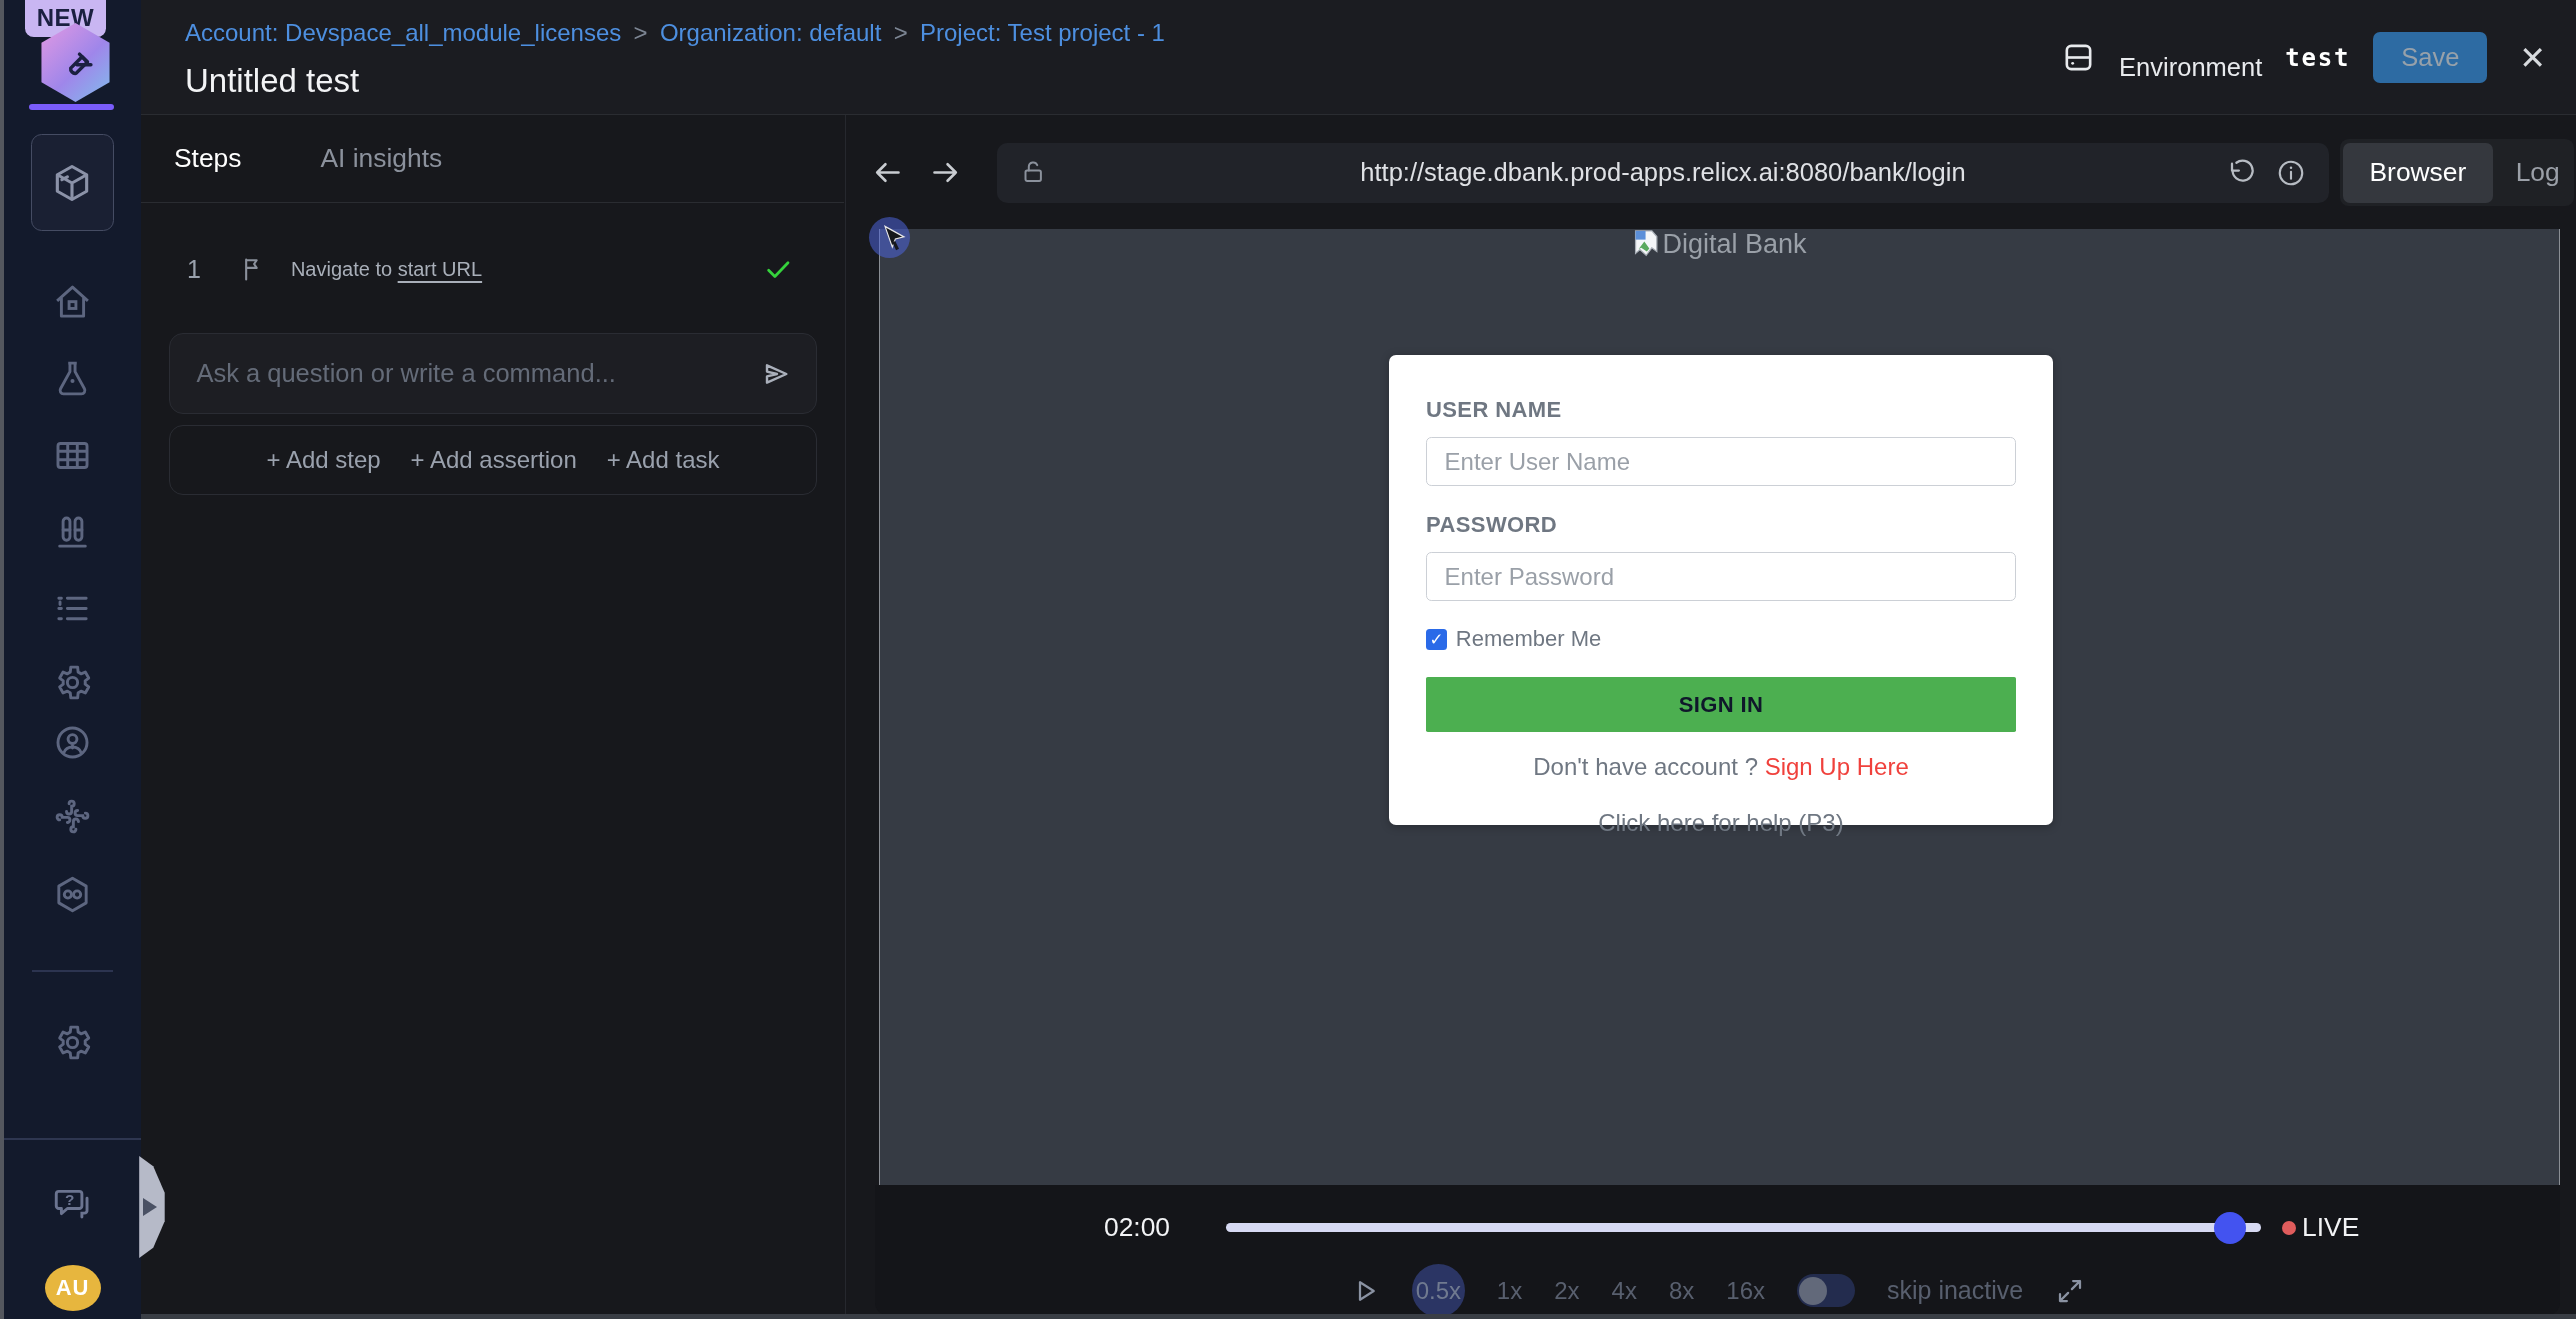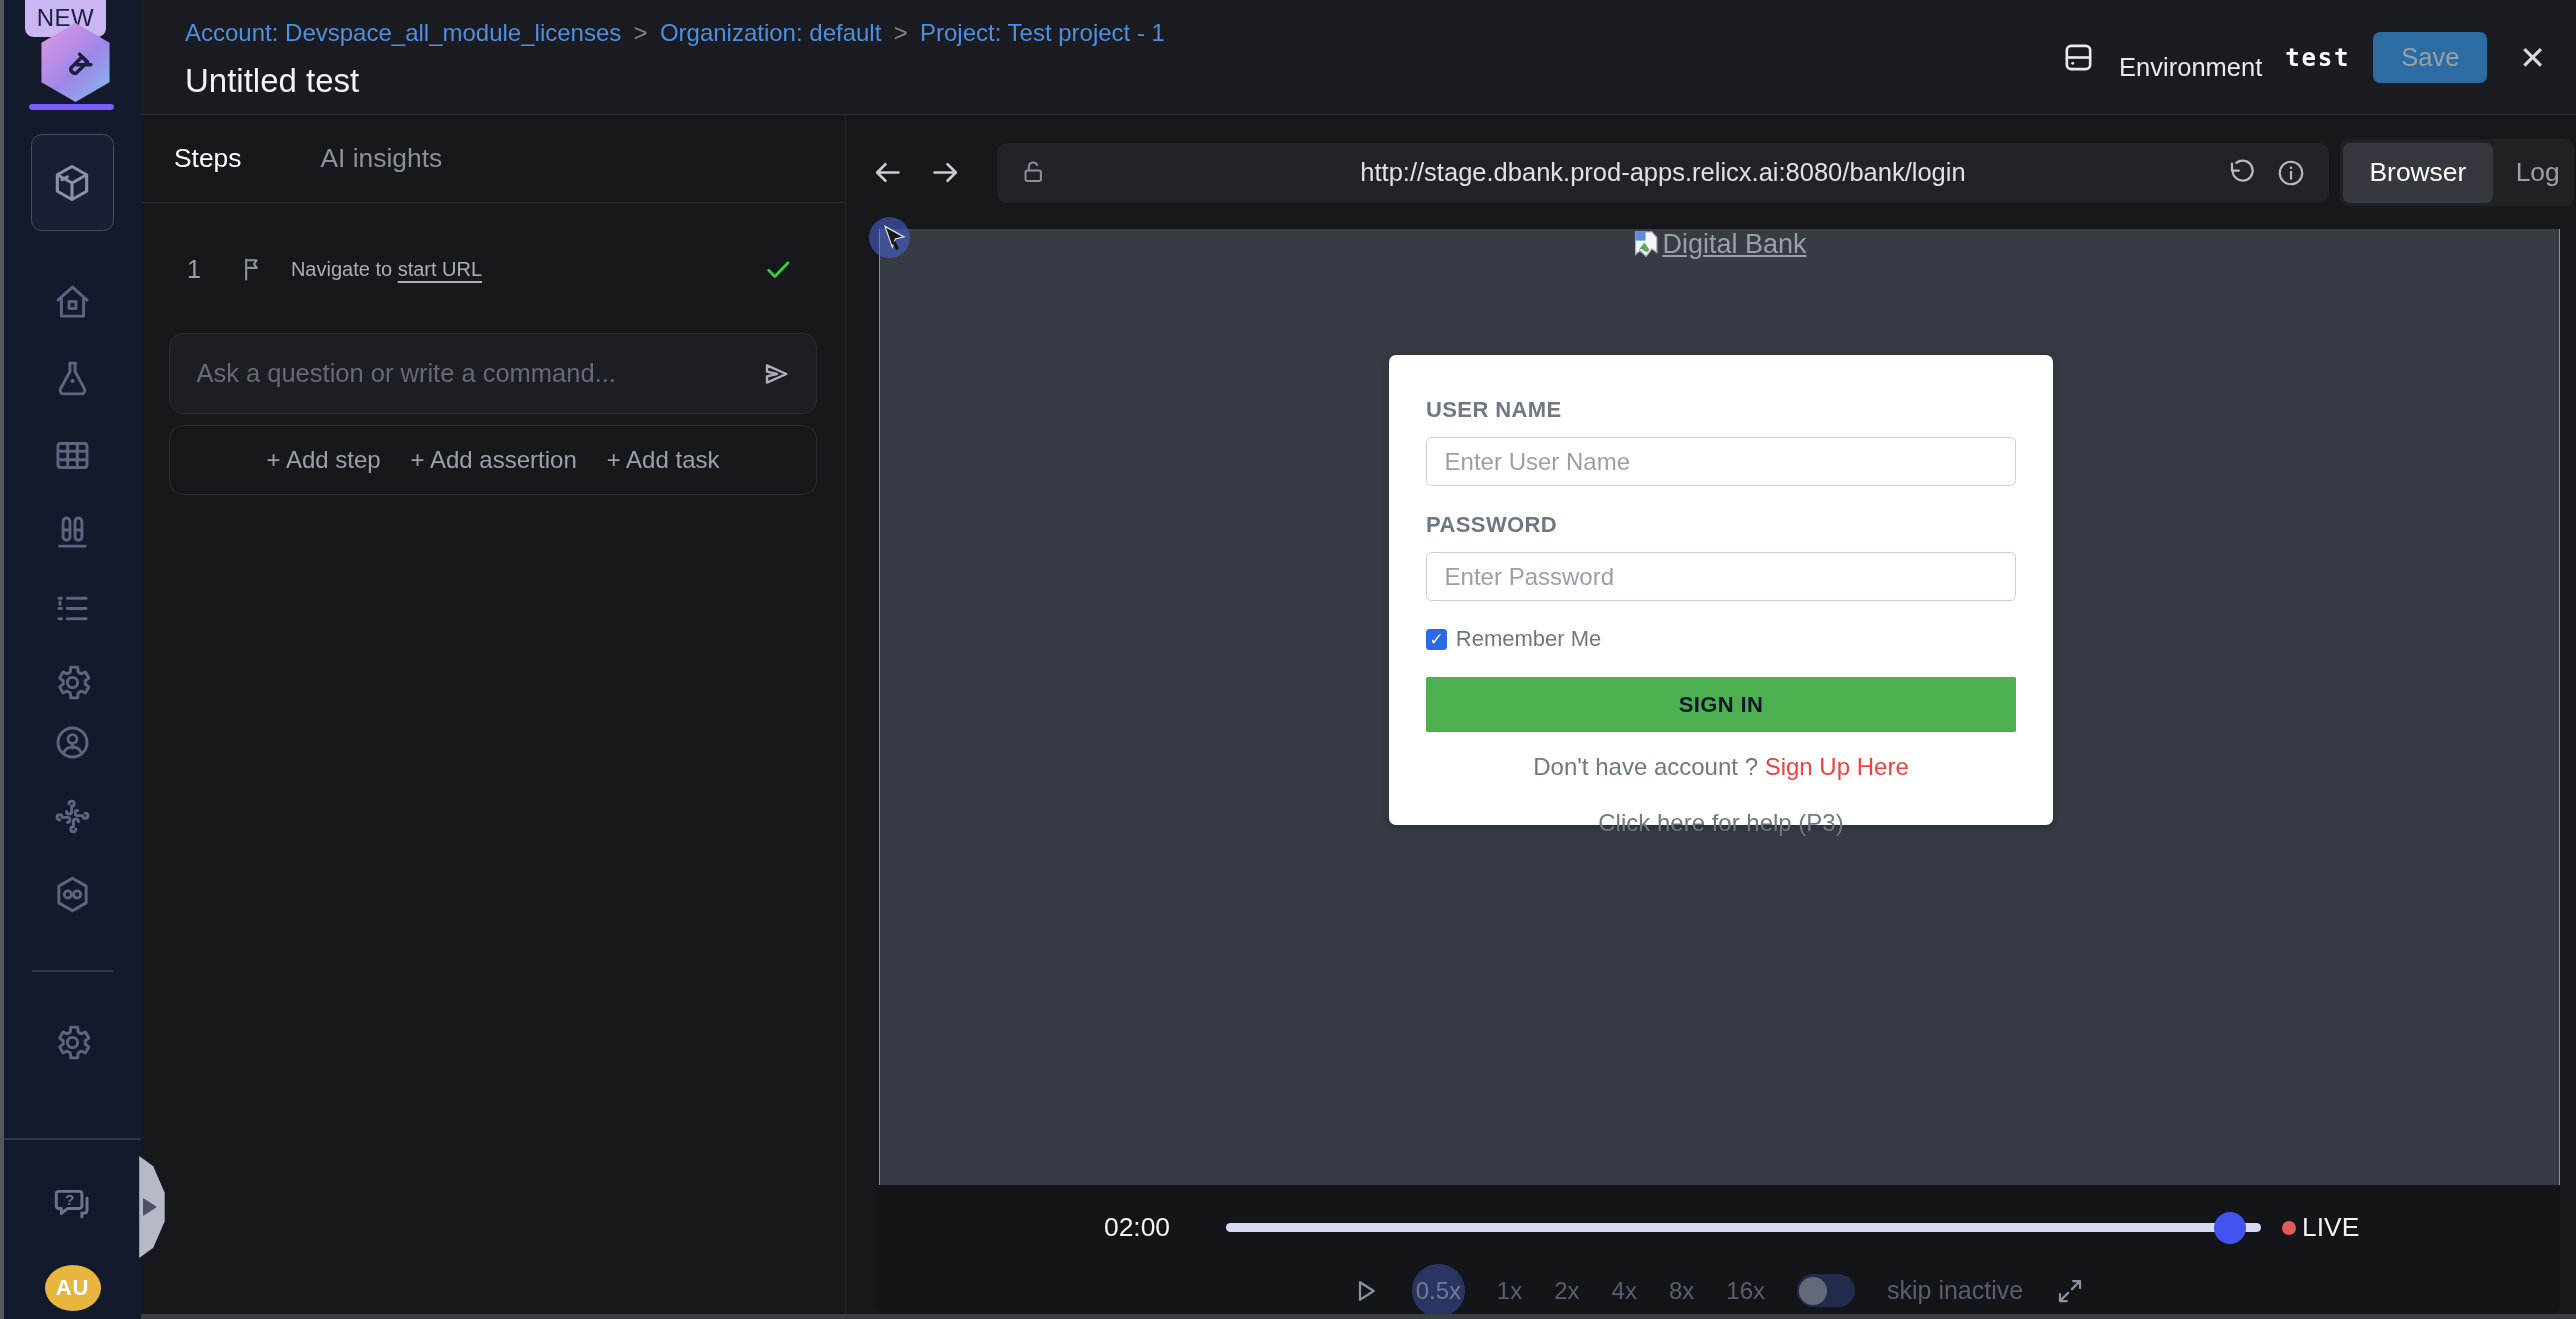--- a/index.html
+++ b/index.html
@@ -7,21 +7,21 @@
               font-family:"Liberation Sans", sans-serif; }
   .abs { position:absolute; }
   #app { position:relative; width:2576px; height:1320px; background:#17181c; }
 
   
   #edge-left { left:0; top:0; width:3.5px; height:1320px; background:#54575e; }
 
   
   #sidebar { left:3.5px; top:0; width:137px; height:1320px; background:#131a2c; }
   .new-badge { left:21px; top:0; padding:3.5px 12.3px 5.3px; background:#c9b6f2; color:#1b2040;
-               font-weight:normal; font-size:24px; border-radius:0 0 8.8px 8.8px; letter-spacing:0.4px; }
+               font-weight:bold; font-size:24px; border-radius:0 0 8.8px 8.8px; letter-spacing:0.4px; }
   .logo-hex { left:35px; top:23px; width:74px; height:79px;
               background:linear-gradient(135deg,#e59ae2 0%,#9f86ea 55%,#7fc0ec 100%);
               clip-path:polygon(50% 0%,96% 25%,96% 75%,50% 100%,4% 75%,4% 25%); }
   .logo-glyph { position:absolute; left:16px; top:17.6px; }
   .logo-underline { left:25.5px; top:104px; width:85px; height:6.2px; background:#7a5cfa; border-radius:3.5px; }
   .side-item { width:137px; height:78px; display:flex; align-items:center; justify-content:center;
                color:#5d6680; }
   .side-item svg { width:41px; height:41px; }
   .side-active { left:27px; top:134px; width:83px; height:97px; border:1.8px solid #454c63;
                  border-radius:10.6px; background:#1a2033; display:flex; align-items:center;
@@ -88,22 +88,22 @@
   .seg-browser { background:#35383e; color:#ffffff; font-size:26.4px; border:none; border-radius:7px;
                  height:60px; padding:0 26.4px; }
   .seg-log { background:none; color:#9ba0a8; font-size:26.4px; border:none; padding:0 23px; }
 
   
   #viewport { left:33px; top:114px; width:1681px; height:1060px; background:#363b44;
               border-left:1.8px solid #8a8e94; border-right:1.8px solid #8a8e94; }
   .cursor-halo { left:-10.6px; top:-12.3px; width:41px; height:41px; border-radius:50%;
                  background:rgba(77,101,219,.55); }
   .cursor { left:-3.5px; top:-7px; }
-  .dbank-logo-row { left:0; top:76px; width:100%; display:flex; align-items:center;
-                    justify-content:center; gap:3.5px; color:#9aa0a8; font-size:27px;text-decoration:underline; }
+  .dbank-logo-row { left:0; top:76px; width:100%; display:flex; align-items:flex-start;
+                    justify-content:center; gap:3.5px; color:#9aa0a8; font-size:27px; }
   .login-card { left:509px; top:126px; width:664px; height:470px; background:#ffffff;
                 border-radius:7px; box-shadow:0 1.8px 8.8px rgba(0,0,0,.25); padding:42px 37px 0; }
   .form-label { color:#6f7782; font-size:22px; font-weight:bold; letter-spacing:0.4px; }
   .form-input { width:590px; height:49px; border:1.8px solid #ccd0d6; border-radius:5.3px;
                 font-size:24px; color:#555; padding:0 17.6px; margin-top:14px; outline:none;
                 font-family:"Liberation Sans", sans-serif; }
   .form-input::placeholder { color:#9aa0a8; }
   .pw-label { display:block; margin-top:26.4px; }
   .remember-row { display:flex; align-items:center; margin-top:25px; }
   .checkbox { width:21px; height:21px; background:#2a6ae8; border-radius:3.5px; color:#fff;

